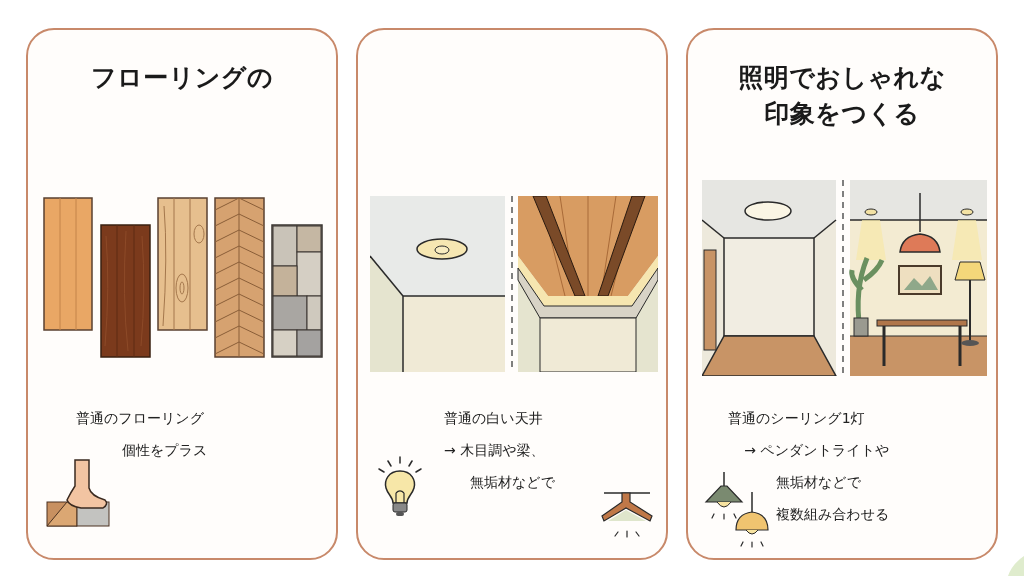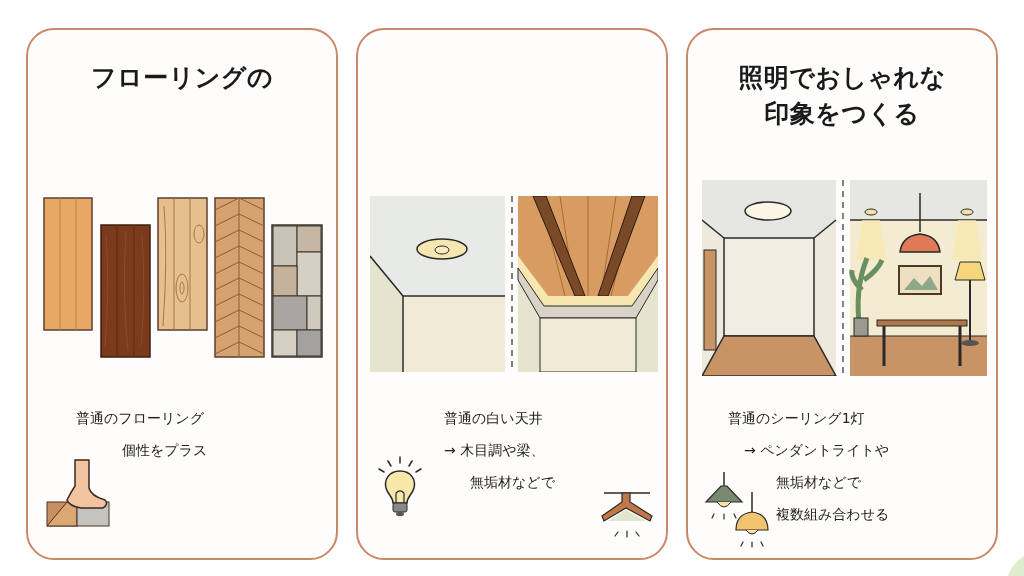--- a/index.html
+++ b/index.html
@@ -211,21 +211,21 @@
         <line x1="258" y1="146" x2="258" y2="186" stroke="#2a2a2a" stroke-width="3"></line>
         <polygon points="258,82 278,82 283,100 253,100" fill="#f4d77a" stroke="#2a2a2a"></polygon>
         <line x1="268" y1="100" x2="268" y2="162" stroke="#2a2a2a" stroke-width="2"></line>
         <ellipse cx="268" cy="163" rx="9" ry="3" fill="#555"></ellipse>
       </g>
     </svg>
   </div>
 
   <div class="desc" style="left:40px;top:372px;">
     <div>普通のシーリング1灯</div>
-    <div style="padding-left:16px;">→ ペンダントライトや</div>
+    <div style="padding-left:16px;text-align:right;">→ ペンダントライトや</div>
     <div style="padding-left:48px;">無垢材などで</div>
     <div style="padding-left:48px;">複数組み合わせる</div>
   </div>
 
   <div class="illus" style="left:12px;top:442px;">
     <svg width="72" height="80" viewBox="0 0 72 80">
       <line x1="24" y1="0" x2="24" y2="14" stroke="#2a2a2a" stroke-width="1.5"></line>
       <path d="M21 14 L27 14 L42 30 L6 30 Z" fill="#7a8a70" stroke="#2a2a2a" stroke-width="1.2"></path>
       <path d="M17 30 Q24 40 31 30" fill="#f7e3a0" stroke="#2a2a2a"></path>
       <g stroke="#2a2a2a" stroke-width="1.2" stroke-linecap="round">

